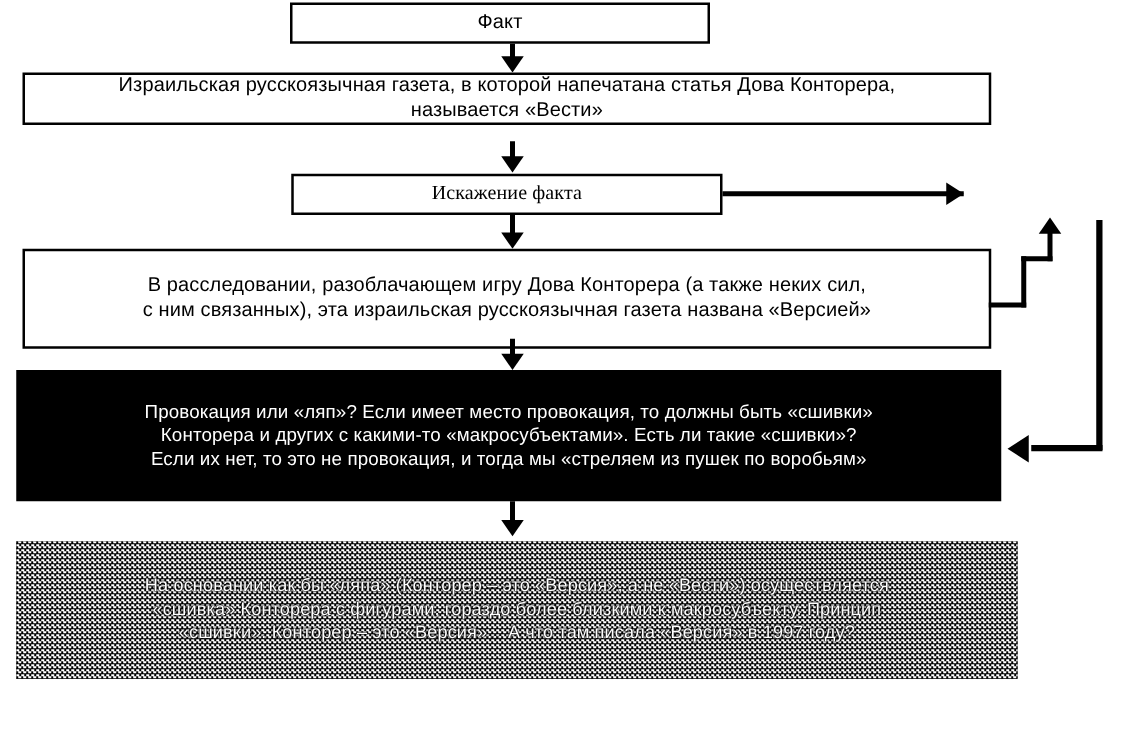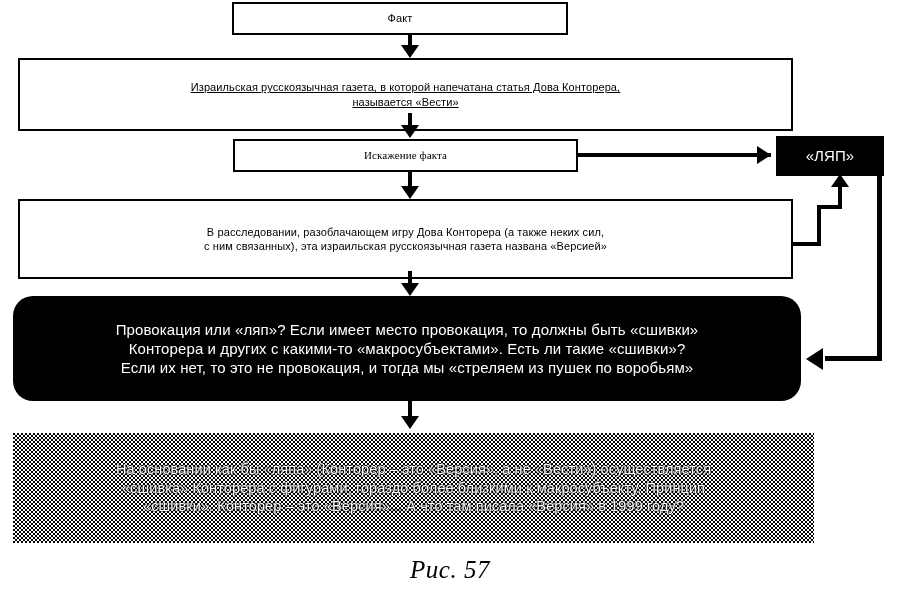--- a/index.html
+++ b/index.html
@@ -40,21 +40,21 @@
     padding: 0 10px;
     box-sizing: border-box;
     white-space: pre-line;
   }
 
   
   .box-white {
     background: #ffffff;
     border: 2px solid #000000;
     color: #000000;
-    font-size: 11px;
+    font-size: 16px;
     font-weight: 400;
   }
 
   
   .box-black {
     background: #000000;
     border: 0;
     color: #ffffff;
     font-size: 15px;
     font-weight: 400;
@@ -130,70 +130,66 @@
 
 <div id="diagram">
 
   <div class="node box-white" style="left:232px; top:2px; width:336px; height:33px;">
     <span class="txt">Факт</span>
   </div>
 
   <div class="conn vline" style="left:408px; top:35px; width:4px; height:18px;"></div>
   <div class="arrow-down" style="left:401px; top:45px;"></div>
 
-  <div class="node box-white" style="left:18px; top:58px; width:775px; height:73px;text-decoration:underline;">
+  <div class="node box-white" style="left:18px; top:58px; width:775px; height:42px;">
     <span class="txt">Израильская русскоязычная газета, в которой напечатана статья Дова Конторера,
 называется «Вести»</span>
   </div>
 
   <div class="conn vline" style="left:408px; top:113px; width:4px; height:20px;"></div>
   <div class="arrow-down" style="left:401px; top:125px;"></div>
 
   <div class="node box-white" style="left:233px; top:139px; width:345px; height:33px;font-family:Liberation Serif, serif;">
     <span class="txt">Искажение факта</span>
   </div>
 
   <div class="conn hline" style="left:578px; top:153px; width:193px; height:4px;"></div>
   <div class="arrow-right" style="left:757px; top:146px;"></div>
 
-  <div class="node box-black" style="left:776px; top:136px; width:108px; height:40px;">
-    <span class="txt">«ЛЯП»</span>
-  </div>
 
   <div class="conn vline" style="left:408px; top:172px; width:4px; height:22px;"></div>
   <div class="arrow-down" style="left:401px; top:186px;"></div>
 
   <div class="node box-white" style="left:18px; top:199px; width:775px; height:80px;">
     <span class="txt">В расследовании, разоблачающем игру Дова Конторера (а также неких сил,
 с ним связанных), эта израильская русскоязычная газета названа «Версией»</span>
   </div>
 
   <div class="conn hline" style="left:791px; top:242px; width:30px; height:4px;"></div>
   <div class="conn vline" style="left:817px; top:205px; width:4px; height:41px;"></div>
   <div class="conn hline" style="left:817px; top:205px; width:25px; height:4px;"></div>
   <div class="conn vline" style="left:838px; top:185px; width:4px; height:24px;"></div>
   <div class="arrow-up" style="left:831px; top:174px;"></div>
 
   <div class="conn vline" style="left:408px; top:271px; width:4px; height:18px;"></div>
   <div class="arrow-down" style="left:401px; top:283px;"></div>
 
-  <div class="node box-black" style="left:13px; top:296px; width:788px; height:105px;border-radius:20px;">
+  <div class="node box-black" style="left:13px; top:296px; width:788px; height:105px;">
     <span class="txt">Провокация или «ляп»? Если имеет место провокация, то должны быть «сшивки»
 Конторера и других с какими-то «макросубъектами». Есть ли такие «сшивки»?
 Если их нет, то это не провокация, и тогда мы «стреляем из пушек по воробьям»</span>
   </div>
 
   <div class="conn vline" style="left:877px; top:176px; width:5px; height:184px;"></div>
   <div class="conn hline" style="left:825px; top:356px; width:57px; height:5px;"></div>
   <div class="arrow-left" style="left:806px; top:348px;"></div>
 
   <div class="conn vline" style="left:408px; top:401px; width:4px; height:22px;"></div>
   <div class="arrow-down" style="left:401px; top:416px;"></div>
 
   <div class="node box-gray" style="left:13px; top:433px; width:801px; height:110px;">
     <span class="txt">На основании как бы «ляпа» (Конторер – это «Версия», а не «Вести») осуществляется
 «сшивка» Конторера с фигурами, гораздо более близкими к макросубъекту. Принцип
-«сшивки». Конторер – это «Версия»... А что там писала «Версия» в 1999 году?</span>
+«сшивки». Конторер – это «Версия»... А что там писала «Версия» в 1997 году?</span>
   </div>
 
-  <div id="figure-caption">Рис. 57</div>
 
 </div>
 
 </body></html>

